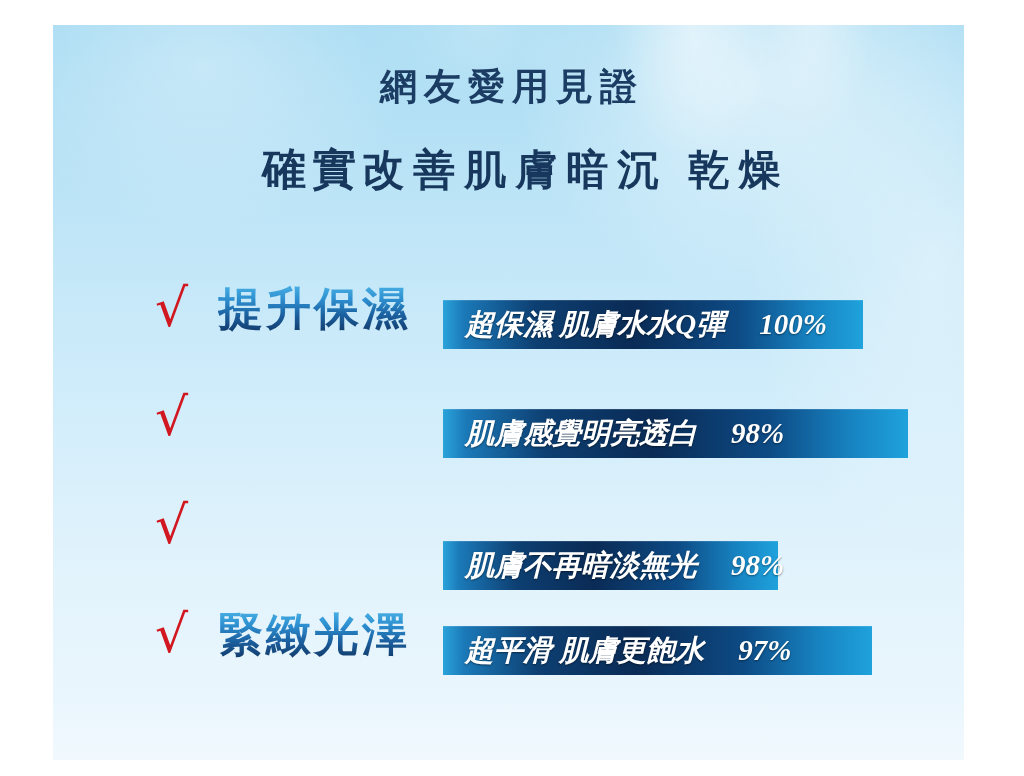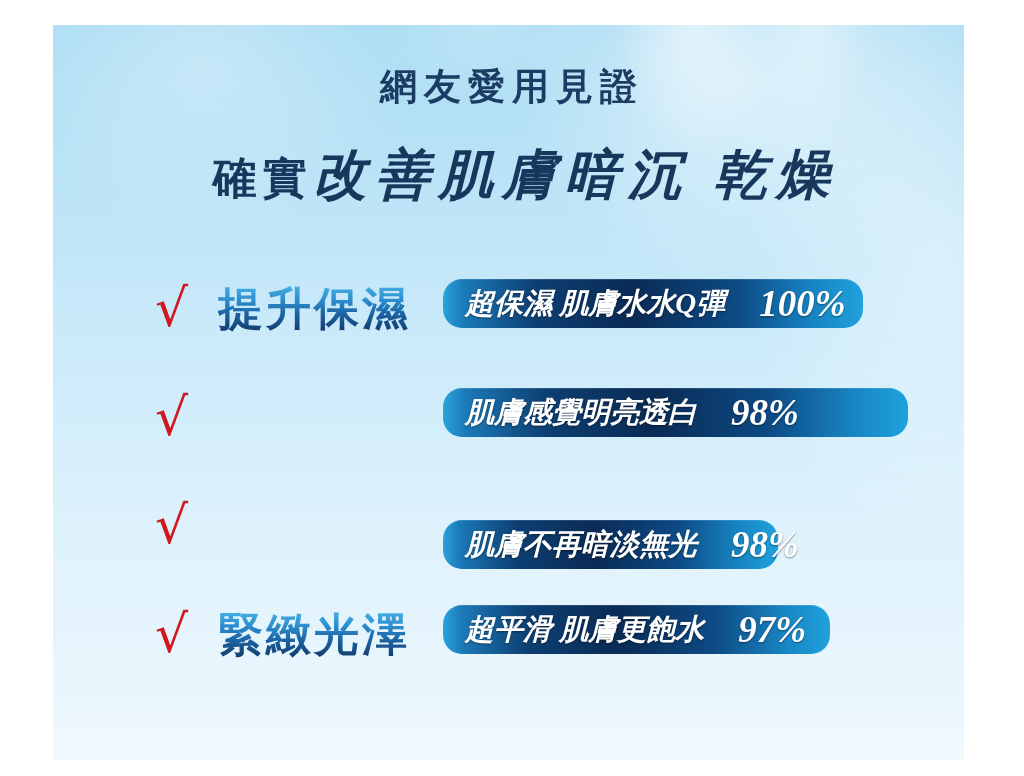--- a/index.html
+++ b/index.html
@@ -66,24 +66,23 @@
     font-weight: 700;
     line-height: 1;
   }
   .headline .lead {
     font-size: 44px;
     letter-spacing: 6px;
     vertical-align: baseline;
     margin-left: 28px;
   }
   .headline .big {
-    font-size: 54px;
+    font-size: 42px;
     letter-spacing: 9px;
     vertical-align: baseline;
-    font-style: italic;
   }
 
   
   .row {
     position: absolute;
     left: 0;
     width: 1024px;
     height: 66px;
   }
   #row0 { top: 278px; }
@@ -112,38 +111,37 @@
     white-space: nowrap;
     background: linear-gradient(to bottom, #4fb7e8 0%, #2d8fd0 32%, #1b5f9e 62%, #10335f 100%);
     -webkit-background-clip: text;
     background-clip: text;
     color: transparent;
     -webkit-text-fill-color: transparent;
   }
 
   .bar {
     position: absolute;
-    top: 1px;
+    top: 22px;
     left: 443px;
     height: 49px;
     background: linear-gradient(to right,
         #2aa3da 0%,
         #1b79b8 5%,
         #0d3f72 22%,
         #0a2b55 45%,
         #0d4a84 70%,
         #1784c2 88%,
         #1fa2dc 100%);
     box-shadow: inset 0 1px 0 rgba(255,255,255,0.12);
-    border-radius: 19px;
   }
   #bar0 { width: 420px; }
   #bar1 { width: 465px; }
   #bar2 { width: 335px; margin-top: 24px; }
-  #bar3 { width: 387px; }
+  #bar3 { width: 387px; padding-left: 42px; }
 
   .bartext {
     position: absolute;
     left: 0; top: 0;
     width: 100%;
     height: 100%;
     display: flex;
     align-items: center;
     white-space: nowrap;
     color: #ffffff;
@@ -152,21 +150,21 @@
     font-size: 29px;
     letter-spacing: 0px;
     text-shadow: 0 1px 2px rgba(0,0,0,0.45);
   }
   .bartext .phrase {
     padding-left: 22px;
   }
   .bartext .pct {
     padding-left: 34px;
     font-family: "Liberation Serif", "DejaVu Serif", serif;
-    font-size: 37px;
+    font-size: 29px;
     text-align: center;
   }
 </style>
 </head>
 <body>
 
 <div id="slide">
 
   <div id="panel"></div>
 

